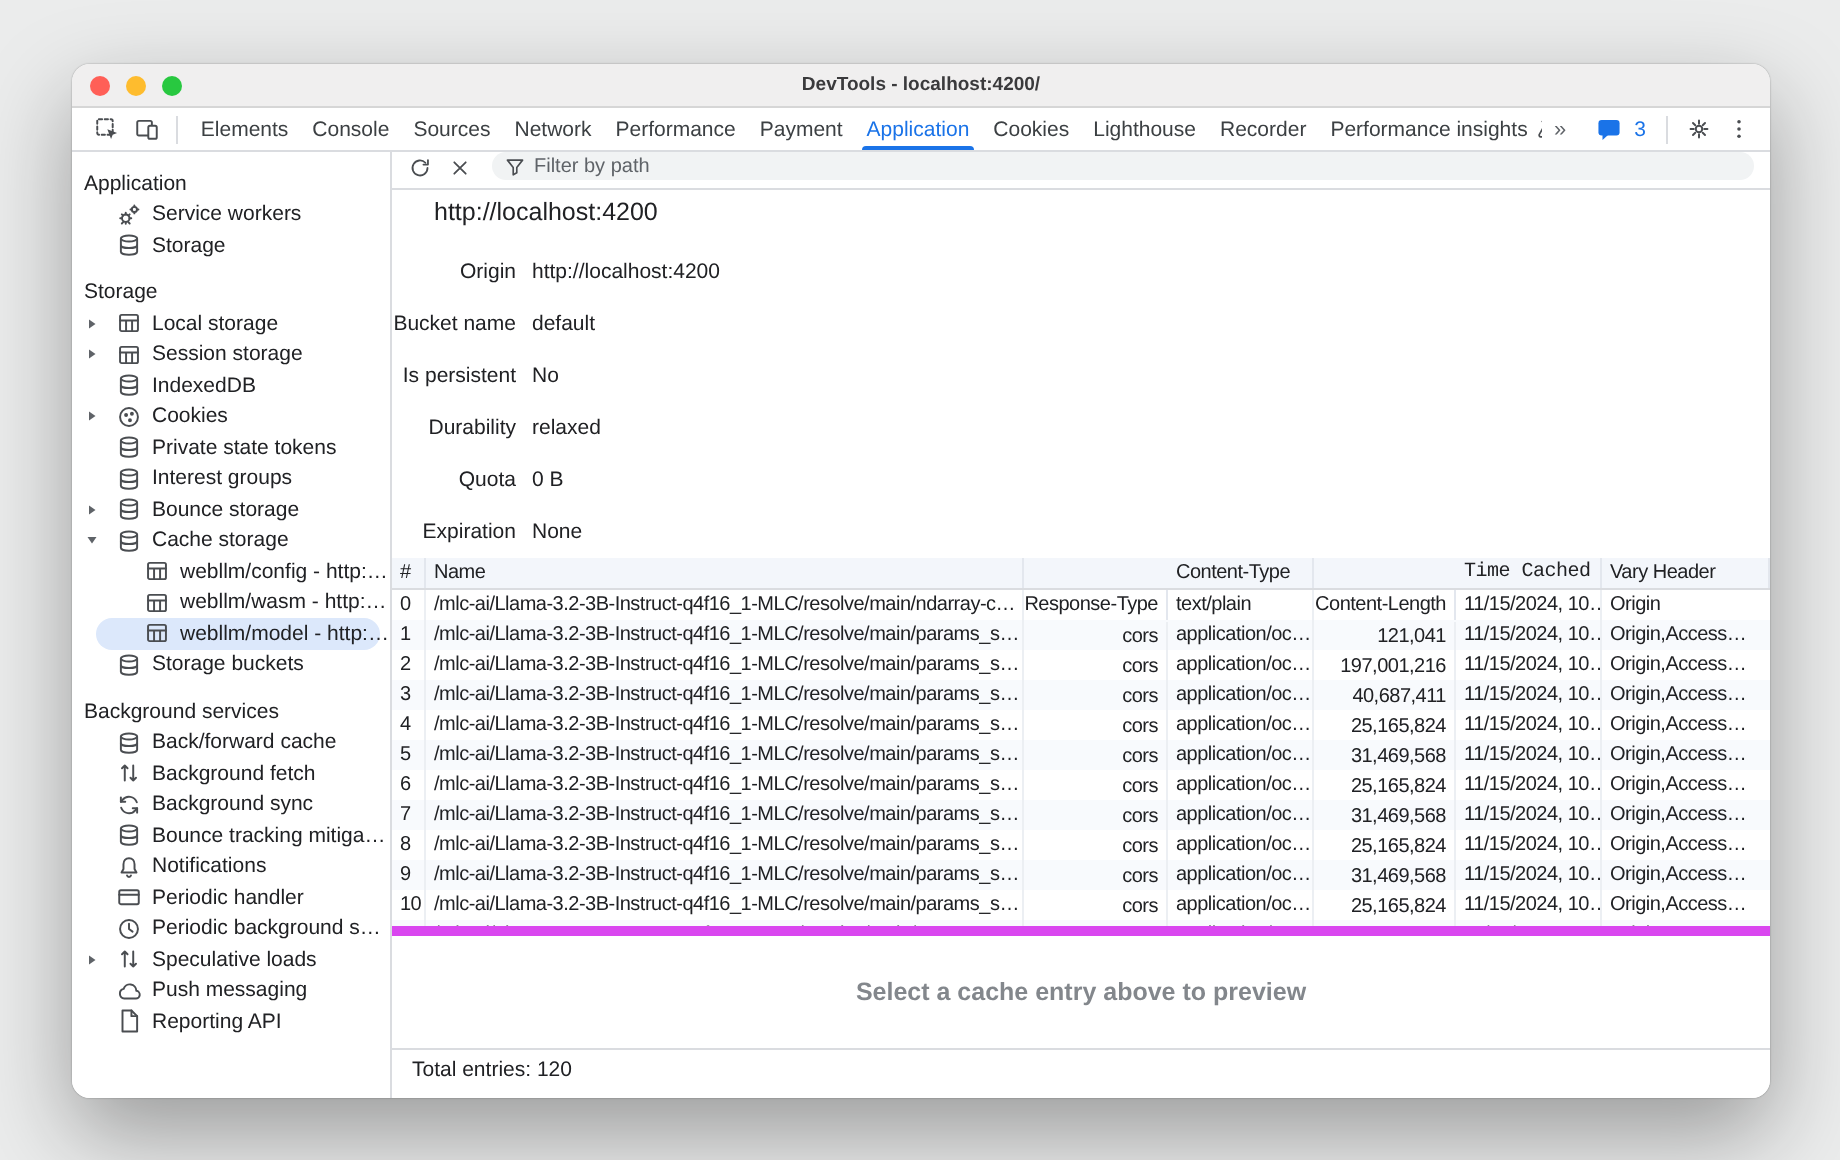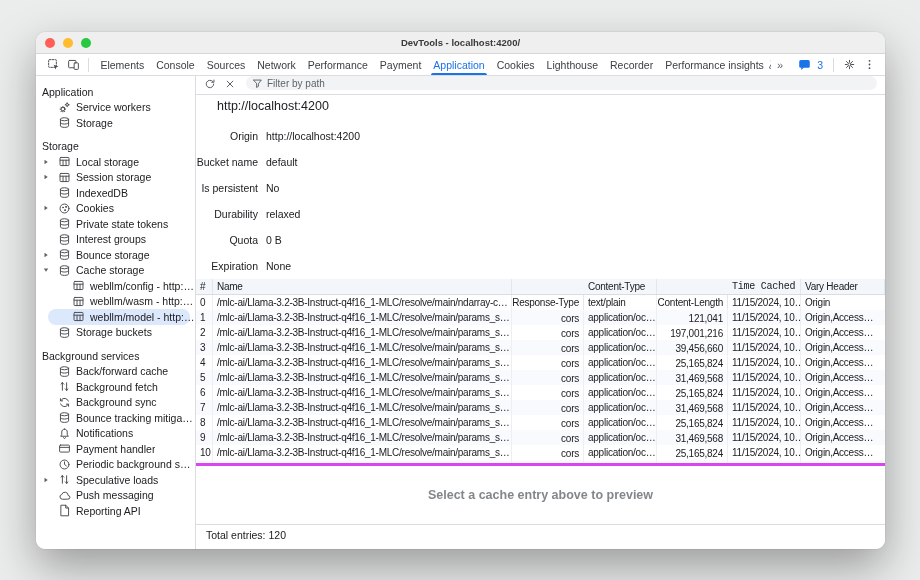--- a/index.html
+++ b/index.html
@@ -106,21 +106,21 @@
   .tcell {
     height:100%; display:flex; align-items:center; padding:0 4px;
     overflow:hidden; white-space:nowrap; border-right:1px solid #eceff3;
     letter-spacing:-0.25px; flex:0 0 auto;
   }
   .trow.head .tcell { border-right:1px solid #e3e7ee; }
   .tcell.al-right { justify-content:flex-end;margin-top:32px; }
   .tcell:last-child { flex:1; border-right:none; }
 
   .preview {
-    flex:0 0 61px; border-top:3px solid #d946ef;
+    flex:0 0 61px; border-top:5px solid #d946ef;
     display:flex; align-items:center; justify-content:center;
   }
   .preview-text { font-size:12.5px; font-weight:bold; color:#83878c; }
   .statusbar {
     flex:0 0 25px; border-top:1px solid #dadce0; font-size:10.5px;
     color:#202124; padding:4px 0 0 10px;
   }
 </style>
 </head>
 <body>
@@ -456,21 +456,21 @@
             <span class="s-label">Notifications</span>
           </div>
           <div class="side-item">
             <span class="disc"></span>
             <span class="s-icon">
               <svg width="13" height="13" viewBox="0 0 16 16" fill="none" stroke="#4a4d51" stroke-width="1.2" stroke-linecap="round" stroke-linejoin="round">
                 <rect x="2" y="3.8" width="12" height="8.6" rx="1"></rect>
                 <path d="M2 6.6h12"></path>
               </svg>
             </span>
-            <span class="s-label">Payment handler</span>
+            <span class="s-label">Periodic handler</span>
           </div>
           <div class="side-item">
             <span class="disc"></span>
             <span class="s-icon">
               <svg width="13" height="13" viewBox="0 0 16 16" fill="none" stroke="#4a4d51" stroke-width="1.2" stroke-linecap="round" stroke-linejoin="round">
                 <circle cx="8" cy="8" r="5.5"></circle>
                 <path d="M8 4.8V8l2.2 1.6"></path>
               </svg>
             </span>
             <span class="s-label">Periodic background sync</span>
@@ -587,21 +587,21 @@
               <div class="tcell" style="width: 73px;">application/oc…</div>
               <div class="tcell al-right" style="width: 71px;">197,001,216</div>
               <div class="tcell" style="width: 73px;">11/15/2024, 10…</div>
               <div class="tcell" style="width: 84px;">Origin,Access…</div>
             </div>
             <div class="trow">
               <div class="tcell" style="width: 17px;">2</div>
               <div class="tcell" style="width: 299px;">/mlc-ai/Llama-3.2-3B-Instruct-q4f16_1-MLC/resolve/main/params_s…</div>
               <div class="tcell al-right" style="width: 72px;">cors</div>
               <div class="tcell" style="width: 73px;">application/oc…</div>
-              <div class="tcell al-right" style="width: 71px;">39,456,660</div>
+              <div class="tcell al-right" style="width: 71px;">40,687,411</div>
               <div class="tcell" style="width: 73px;">11/15/2024, 10…</div>
               <div class="tcell" style="width: 84px;">Origin,Access…</div>
             </div>
             <div class="trow odd">
               <div class="tcell" style="width: 17px;">3</div>
               <div class="tcell" style="width: 299px;">/mlc-ai/Llama-3.2-3B-Instruct-q4f16_1-MLC/resolve/main/params_s…</div>
               <div class="tcell al-right" style="width: 72px;">cors</div>
               <div class="tcell" style="width: 73px;">application/oc…</div>
               <div class="tcell al-right" style="width: 71px;">25,165,824</div>
               <div class="tcell" style="width: 73px;">11/15/2024, 10…</div>

